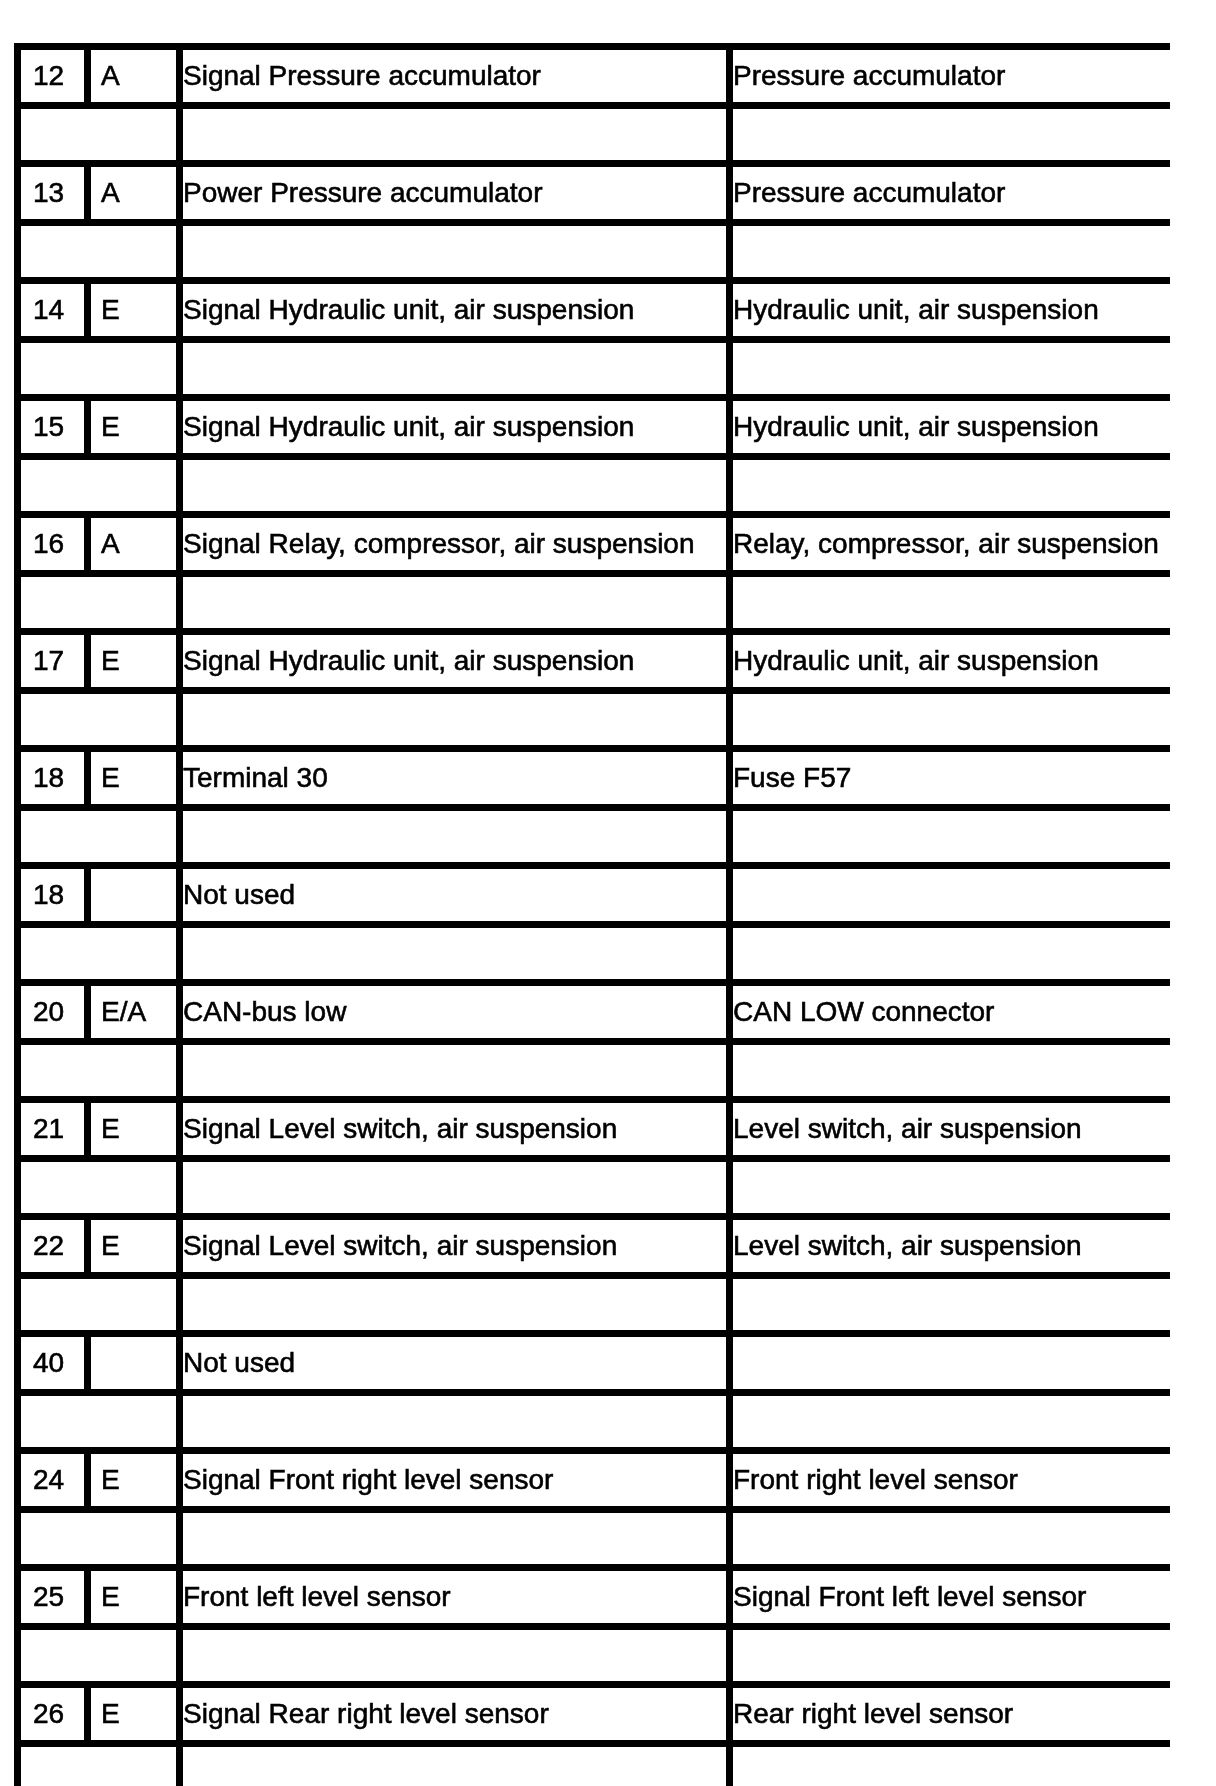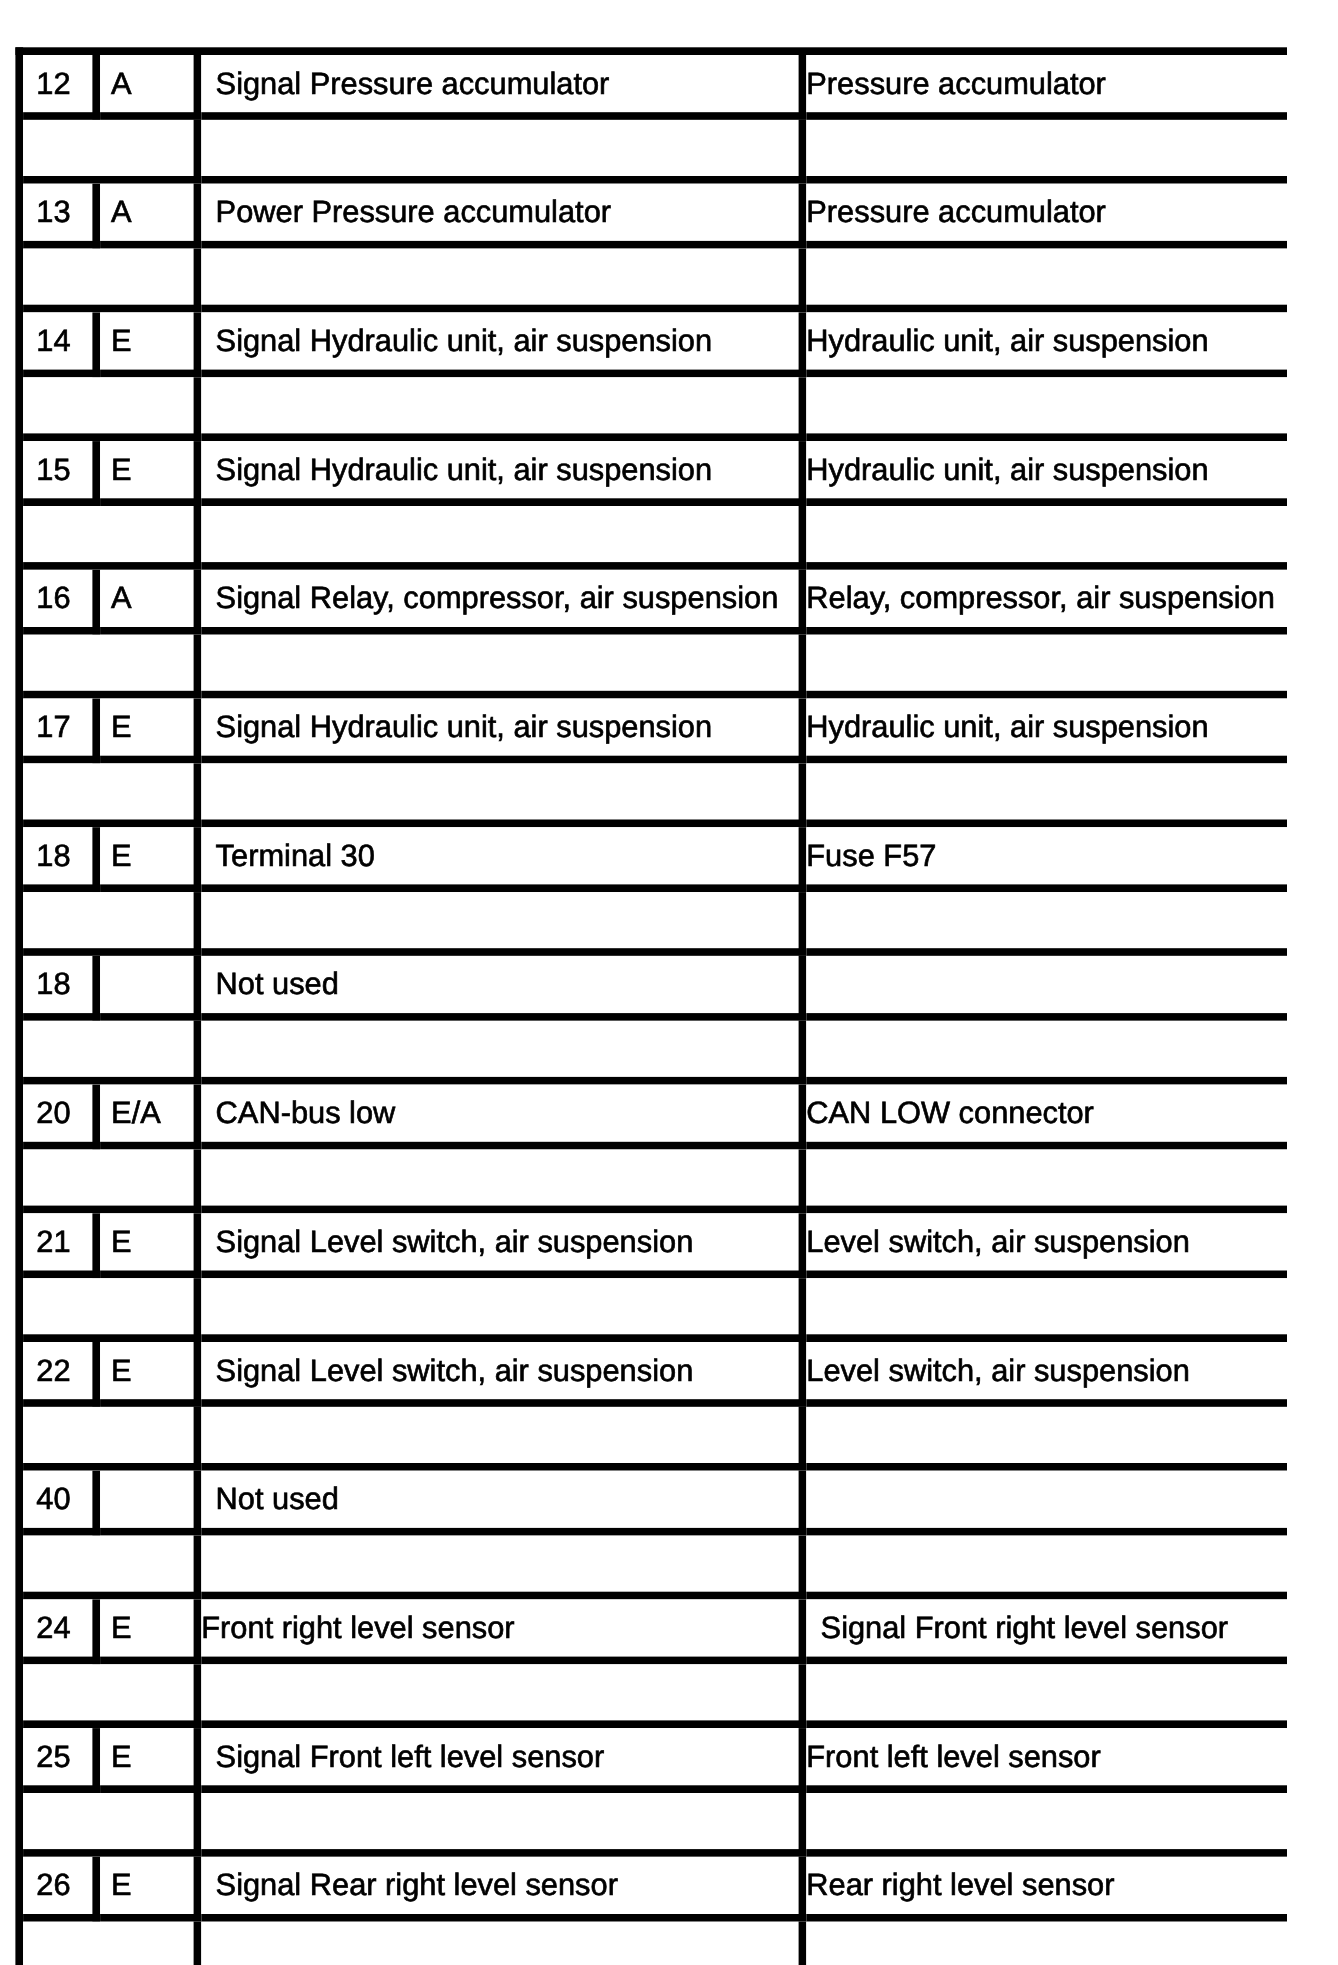--- a/index.html
+++ b/index.html
@@ -39,21 +39,21 @@
     white-space: nowrap;
     font-family: "Liberation Sans", sans-serif;
     font-size: 28px;
     font-weight: 400;
     color: #000000;
     -webkit-text-stroke: 0.6px #000000;
     line-height: 1;
   }
   .cell.pin       { padding-left: 12px; }
   .cell.type      { padding-left: 10px; }
-  .cell.signal    { padding-left: 13px; }
+  .cell.signal    { }
   .cell.component { }
   .cell.span2 { grid-column: span 2; }
 </style>
 </head>
 <body>
 
 <div class="page">
   <div class="pinout-table">
       <div class="cell pin">12</div>
       <div class="cell type">A</div>
@@ -134,29 +134,29 @@
       <div class="cell component"></div>
       <div class="cell pin">40</div>
       <div class="cell type"></div>
       <div class="cell signal">Not used</div>
       <div class="cell component"></div>
       <div class="cell span2"></div>
       <div class="cell signal"></div>
       <div class="cell component"></div>
       <div class="cell pin">24</div>
       <div class="cell type">E</div>
+      <div class="cell signal">Signal Front right level sensor</div>
       <div class="cell component">Front right level sensor</div>
-      <div class="cell signal">Signal Front right level sensor</div>
       <div class="cell span2"></div>
       <div class="cell signal"></div>
       <div class="cell component"></div>
       <div class="cell pin">25</div>
       <div class="cell type">E</div>
+      <div class="cell component">Front left level sensor</div>
       <div class="cell signal">Signal Front left level sensor</div>
-      <div class="cell component">Front left level sensor</div>
       <div class="cell span2"></div>
       <div class="cell signal"></div>
       <div class="cell component"></div>
       <div class="cell pin">26</div>
       <div class="cell type">E</div>
       <div class="cell signal">Signal Rear right level sensor</div>
       <div class="cell component">Rear right level sensor</div>
       <div class="cell span2"></div>
       <div class="cell signal"></div>
       <div class="cell component"></div>

